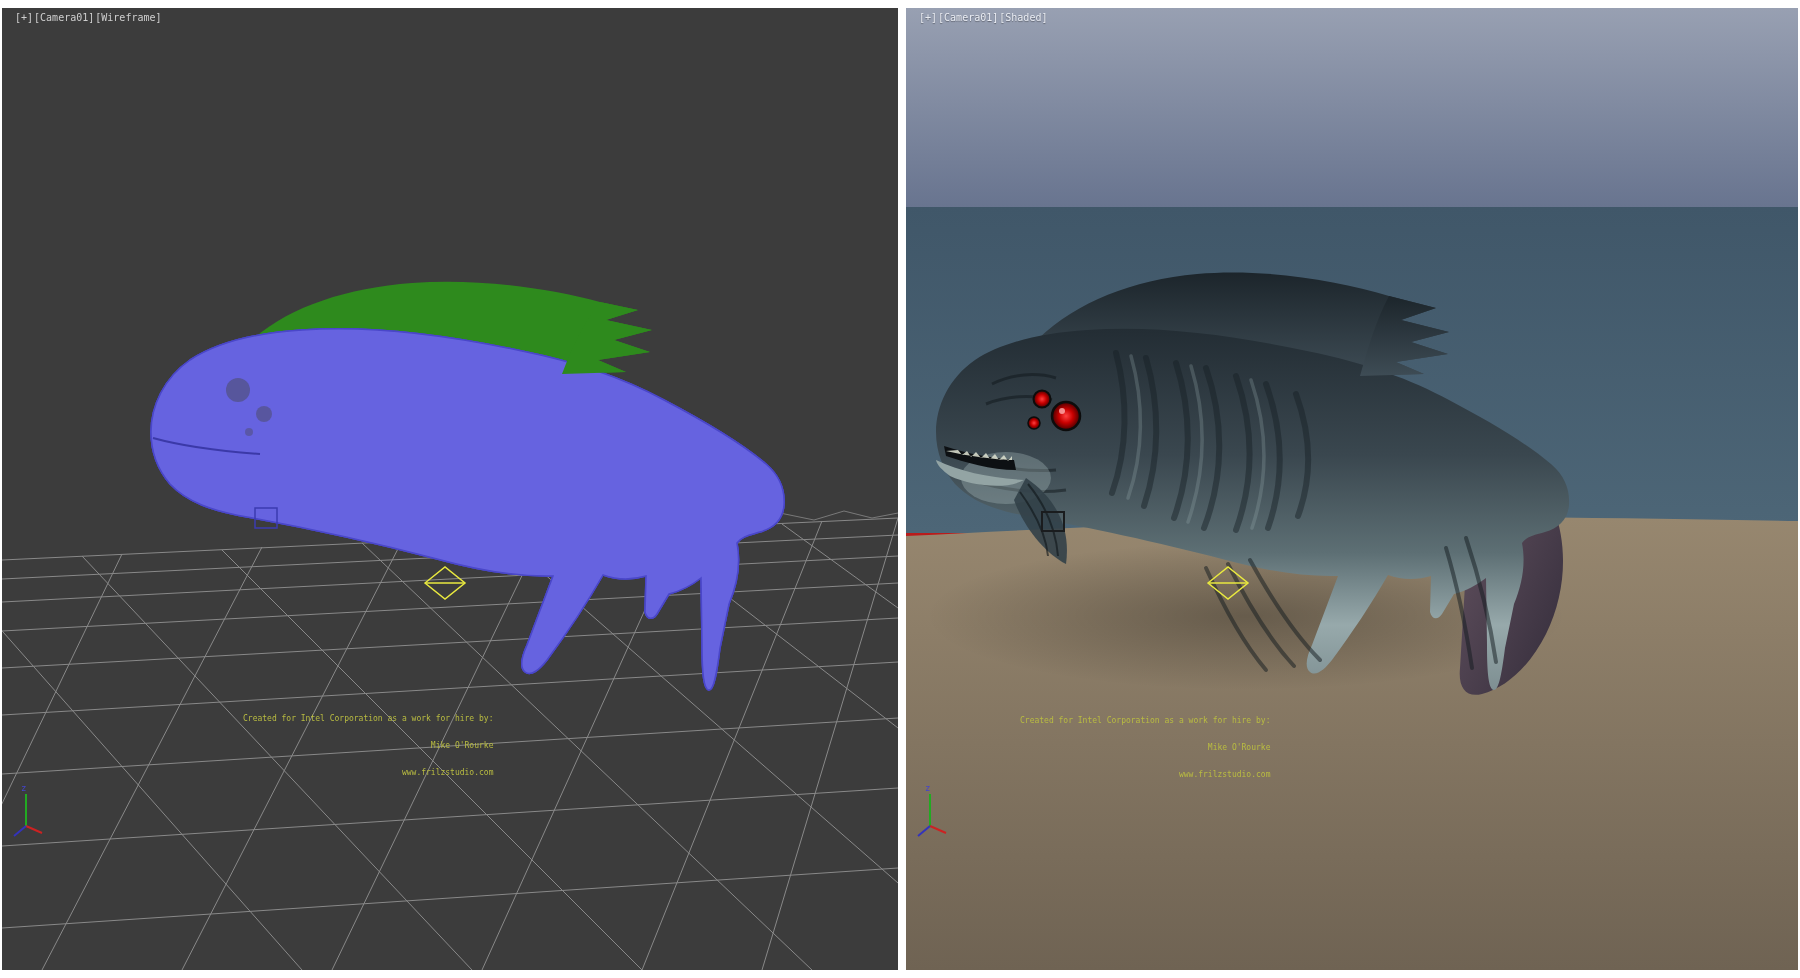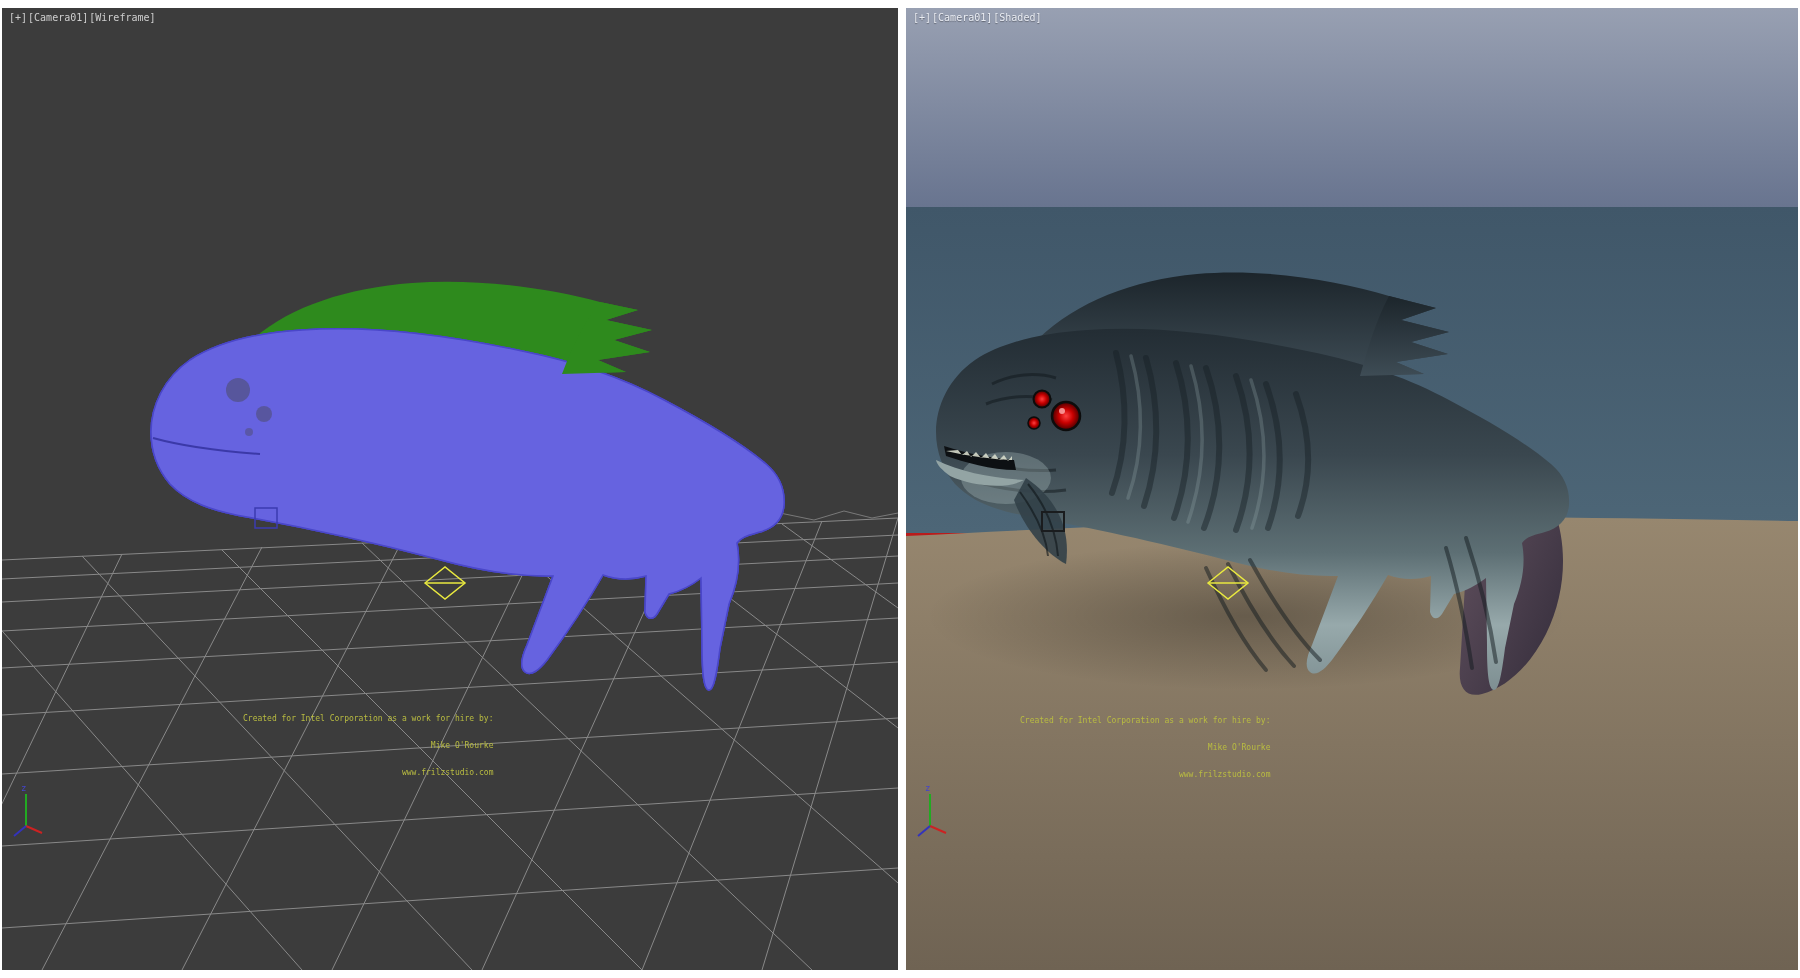--- a/index.html
+++ b/index.html
@@ -5,21 +5,21 @@
   html,body{margin:0;padding:0;}
   body{
     width:1800px;height:978px;position:relative;overflow:hidden;
     background:#ffffff;font-family:"DejaVu Sans",sans-serif;
   }
   .viewport{position:absolute;top:8px;height:962px;overflow:hidden;}
   #vp-left{left:2px;width:896px;background:#3c3c3c;}
   #vp-right{left:906px;width:892px;background:#b91c1c;}
   .vp-svg{position:absolute;left:0;top:0;}
   .vp-label{
-    position:absolute;top:4px;left:7px;z-index:6;
+    position:absolute;top:4px;left:13px;z-index:6;
     font:10px "DejaVu Sans Mono",monospace;letter-spacing:0;
     white-space:nowrap;cursor:default;
   }
   #vp-left .vp-label{color:#cfcfcf;}
   #vp-right .vp-label{color:#e9ecf3;text-shadow:0 1px 1px rgba(0,0,0,.35);}
   .vp-label span{margin-right:1px;}
   .annotation{
     position:absolute;z-index:5;color:#b9bc41;
     font:8px "DejaVu Sans Mono",monospace;line-height:9px;white-space:pre;text-align:right;
   }

